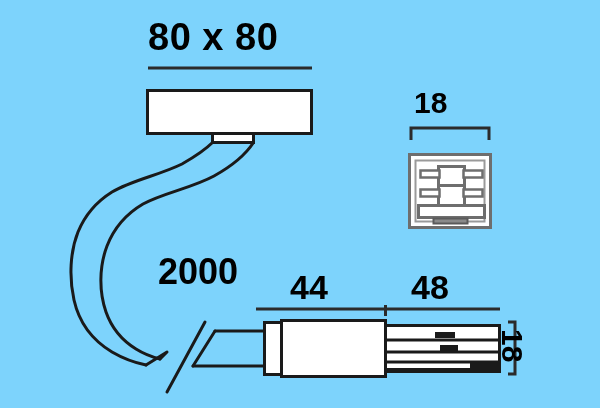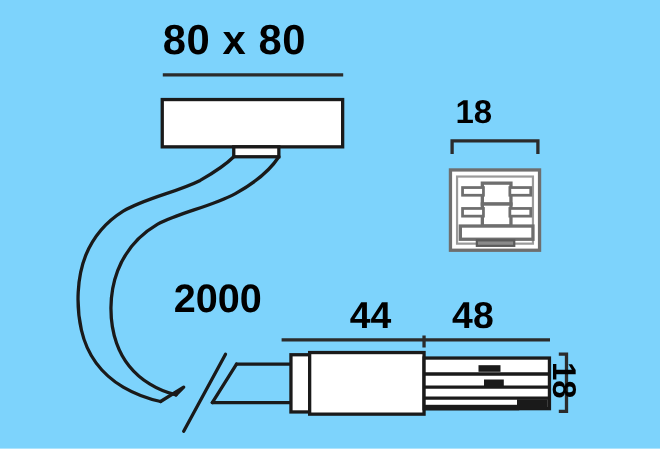--- a/index.html
+++ b/index.html
@@ -40,21 +40,20 @@
   #label-cable-length {
     left: 110px;
     top: 254px;
     font-size: 36px;
     margin-left: 48px;
   }
   #label-connector-a {
     left: 290px;
     top: 270px;
     font-size: 34px;
-    margin-left: 28px;
   }
   #label-connector-b {
     left: 411px;
     top: 270px;
     font-size: 34px;
   }
   #label-detail-width {
     left: 414px;
     top: 88px;
     font-size: 30px;

